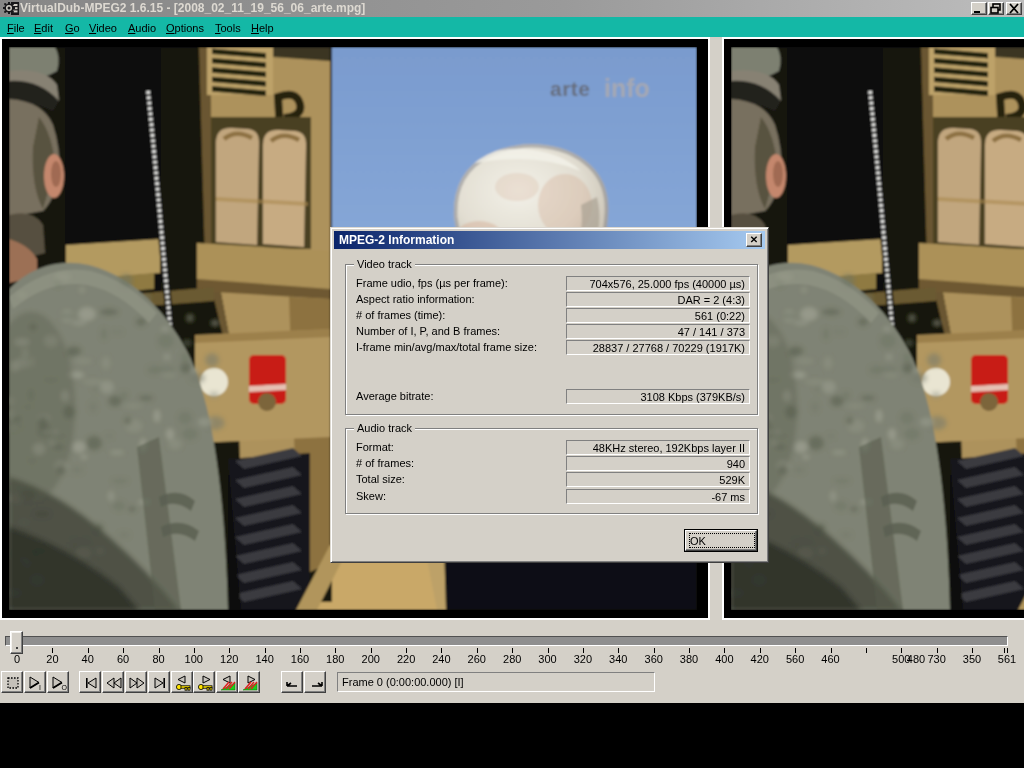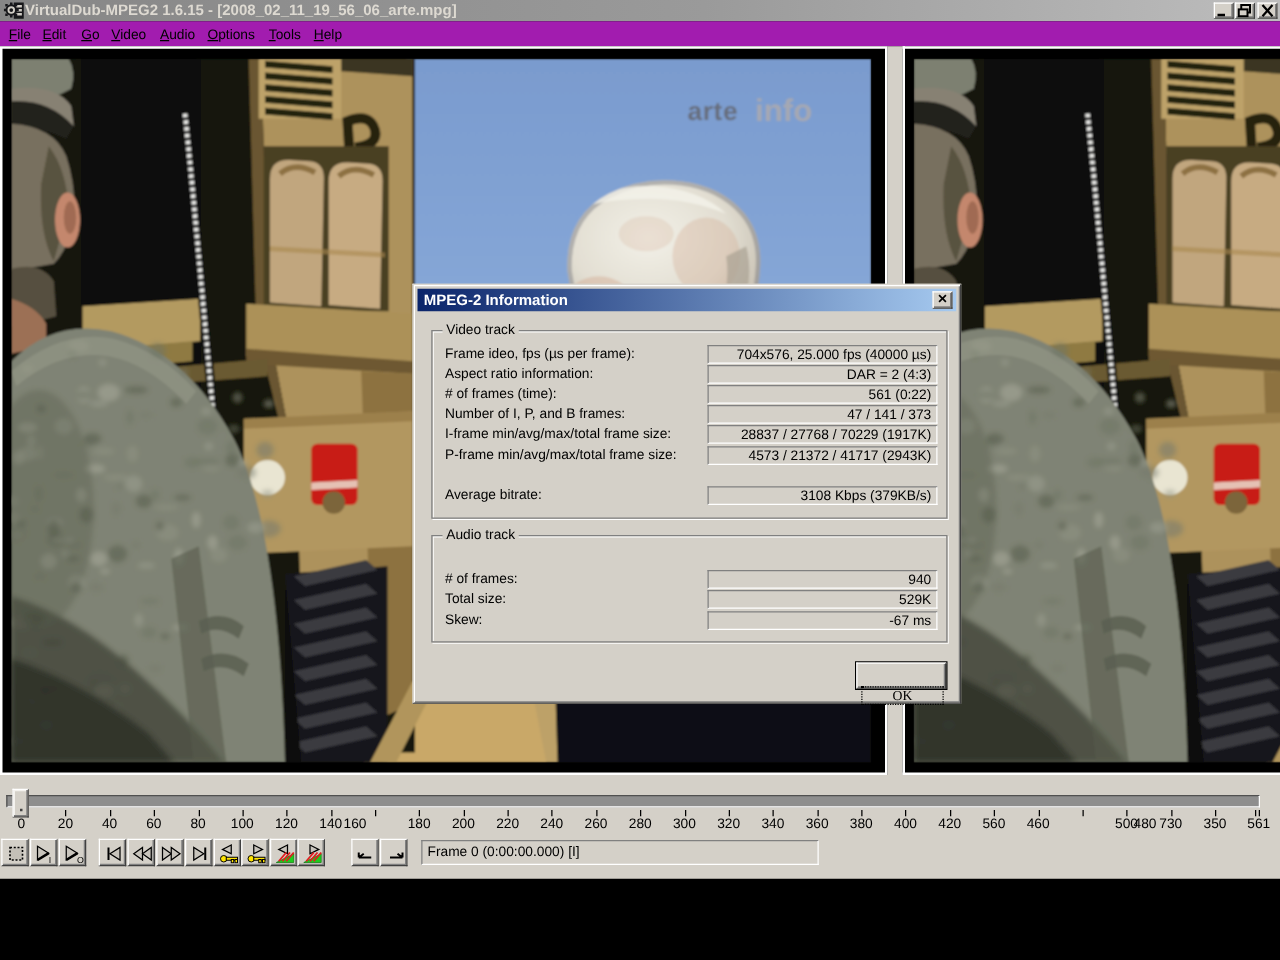--- a/index.html
+++ b/index.html
@@ -7,21 +7,21 @@
 *{box-sizing:border-box;}
 .abs{position:absolute;}
 #titlebar{left:0;top:0;width:1024px;height:17px;
  background:linear-gradient(90deg,#868686 0%,#9a9a9a 55%,#bdbdbd 100%);}
 #title-text{left:20px;top:1px;font-size:12px;font-weight:bold;color:#ddd9d1;letter-spacing:0px;}
 .capbtn{top:2px;width:16px;height:13px;background:#d4d0c8;
  border-top:1px solid #fff;border-left:1px solid #fff;
  border-right:1px solid #404040;border-bottom:1px solid #404040;
  box-shadow:inset -1px -1px 0 #808080;
  font-size:9px;text-align:center;line-height:11px;color:#000;font-weight:bold;}
-#menubar{left:0;top:17px;width:1024px;height:20px;background:#a21caf;color:#000;font-size:11px;}
+#menubar{left:0;top:17px;width:1024px;height:20px;background:#14b8a6;color:#000;font-size:11px;}
 .mi{position:absolute;top:5px;}
 .mi u{text-decoration:underline;}
 #client{left:0;top:37px;width:1024px;height:666px;background:#d4d0c8;}
 .pane{position:absolute;top:0px;height:583px;background:#000;border:2px solid #fff;overflow:hidden;}
 #paneL{left:0;width:710px;}
 #paneR{left:722px;width:302px;border-right:none;}
 .vid{position:absolute;left:7px;top:8px;width:688px;height:563px;}
 #botblack{left:0;top:703px;width:1024px;height:65px;background:#000;}
 
 #dlg{left:330px;top:227px;width:439px;height:336px;background:#d4d0c8;
@@ -43,22 +43,22 @@
 .row .lbl{position:absolute;left:11px;top:1px;}
 .row .val{position:absolute;left:221px;top:0;width:184px;height:15px;background:#d4d0c8;
  border-top:1px solid #808080;border-left:1px solid #808080;
  border-right:1px solid #fff;border-bottom:1px solid #fff;
  text-align:right;padding:1px 4px 0 0;}
 #okbtn{left:353px;top:301px;width:74px;height:23px;background:#d4d0c8;border:1px solid #000;}
 #okbtn .inner{position:absolute;left:0;top:0;width:72px;height:21px;
  border-top:1px solid #fff;border-left:1px solid #fff;
  border-right:1px solid #404040;border-bottom:1px solid #404040;
  box-shadow:inset -1px -1px 0 #808080;}
-#okbtn .focus{position:absolute;left:3px;top:18px;width:66px;height:15px;border:1px dotted #000;
- font-size:11px;text-align:center;line-height:14px;font-family:Liberation Serif, serif;}
+#okbtn .focus{position:absolute;left:3px;top:2px;width:66px;height:15px;border:1px dotted #000;
+ font-size:11px;line-height:14px;}
 
 #sliderarea{left:0;top:583px;width:1024px;height:85px;background:#d4d0c8;}
 #channel{left:5px;top:16px;width:1003px;height:10px;background:#8e8e8e;
  border-top:1px solid #505050;border-left:1px solid #505050;
  border-right:1px solid #fff;border-bottom:1px solid #fff;}
 #thumb{left:10px;top:11px;width:13px;height:23px;background:#d4d0c8;z-index:3;
  border-top:1px solid #fff;border-left:1px solid #fff;
  border-right:1px solid #404040;border-bottom:1px solid #404040;
  box-shadow:inset -1px -1px 0 #808080, inset 1px 1px 0 #f4f2ee;}
 #thumb:after{content:"";position:absolute;left:5px;top:15px;width:2px;height:2px;background:#404040;}
@@ -142,21 +142,21 @@
 <div class="tlabel" style="left:123.1px">60</div>
 <div class="tick" style="left:158.5px"></div>
 <div class="tlabel" style="left:158.5px">80</div>
 <div class="tick" style="left:193.8px"></div>
 <div class="tlabel" style="left:193.8px">100</div>
 <div class="tick" style="left:229.2px"></div>
 <div class="tlabel" style="left:229.2px">120</div>
 <div class="tick" style="left:264.6px"></div>
 <div class="tlabel" style="left:264.6px">140</div>
 <div class="tick" style="left:300.0px"></div>
-<div class="tlabel" style="left:284px">160</div>
+<div class="tlabel" style="left:300.0px">160</div>
 <div class="tick" style="left:335.3px"></div>
 <div class="tlabel" style="left:335.3px">180</div>
 <div class="tick" style="left:370.7px"></div>
 <div class="tlabel" style="left:370.7px">200</div>
 <div class="tick" style="left:406.1px"></div>
 <div class="tlabel" style="left:406.1px">220</div>
 <div class="tick" style="left:441.4px"></div>
 <div class="tlabel" style="left:441.4px">240</div>
 <div class="tick" style="left:476.8px"></div>
 <div class="tlabel" style="left:476.8px">260</div>
@@ -299,46 +299,46 @@
       <span>MPEG-2 Information</span>
     <div id="dlgx">✕</div>
   </div>
   <div class="grp" style="top:200px;height:86px;">
       <div class="cap">Audio track</div>
     </div>
   <div class="grp" style="top:36px;height:151px;">
       <div class="cap">Video track</div>
     </div>
   <div class="row" style="top:47.5px">
-      <span class="lbl">Frame ideo, fps (µs per frame):</span>
+      <span class="lbl">Frame udio, fps (µs per frame):</span>
       <span class="val">704x576, 25.000 fps (40000 µs)</span>
     </div>
 <div class="row" style="top:63.7px">
       <span class="lbl">Aspect ratio information:</span>
       <span class="val">DAR = 2 (4:3)</span>
     </div>
 <div class="row" style="top:79.9px">
       <span class="lbl"># of frames (time):</span>
       <span class="val">561 (0:22)</span>
     </div>
 <div class="row" style="top:96.1px">
       <span class="lbl">Number of I, P, and B frames:</span>
       <span class="val">47 / 141 / 373</span>
     </div>
 <div class="row" style="top:112.3px">
       <span class="lbl">I-frame min/avg/max/total frame size:</span>
       <span class="val">28837 / 27768 / 70229 (1917K)</span>
     </div>
-<div class="row" style="top:128.5px">
-      <span class="lbl">P-frame min/avg/max/total frame size:</span>
-      <span class="val">4573 / 21372 / 41717 (2943K)</span>
-    </div>
 <div class="row" style="top:160.9px">
       <span class="lbl">Average bitrate:</span>
       <span class="val">3108 Kbps (379KB/s)</span>
+    </div>
+<div class="row" style="top:212.0px">
+      <span class="lbl">Format:</span>
+      <span class="val">48KHz stereo, 192Kbps layer II</span>
     </div>
 <div class="row" style="top:228.2px">
       <span class="lbl"># of frames:</span>
       <span class="val">940</span>
     </div>
 <div class="row" style="top:244.4px">
       <span class="lbl">Total size:</span>
       <span class="val">529K</span>
     </div>
 <div class="row" style="top:260.6px">

